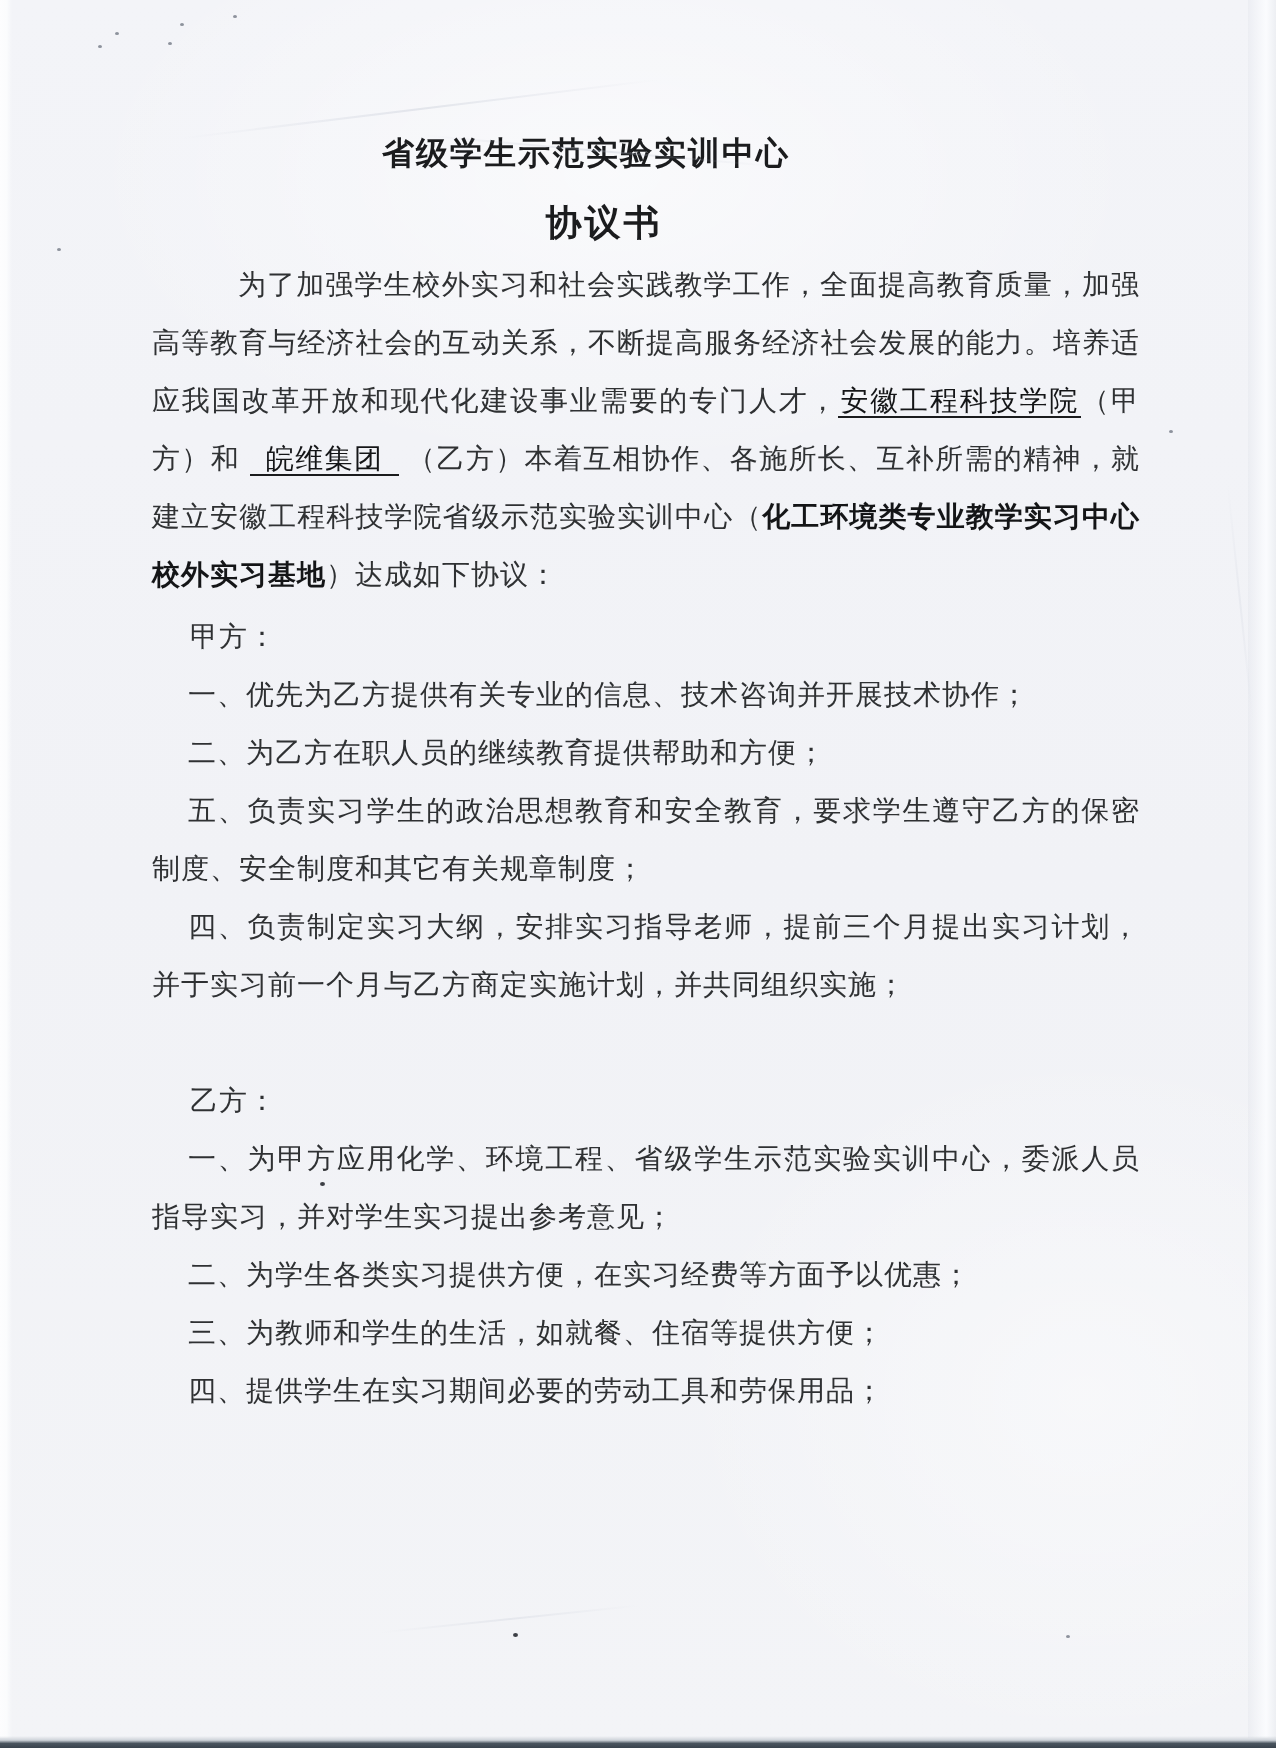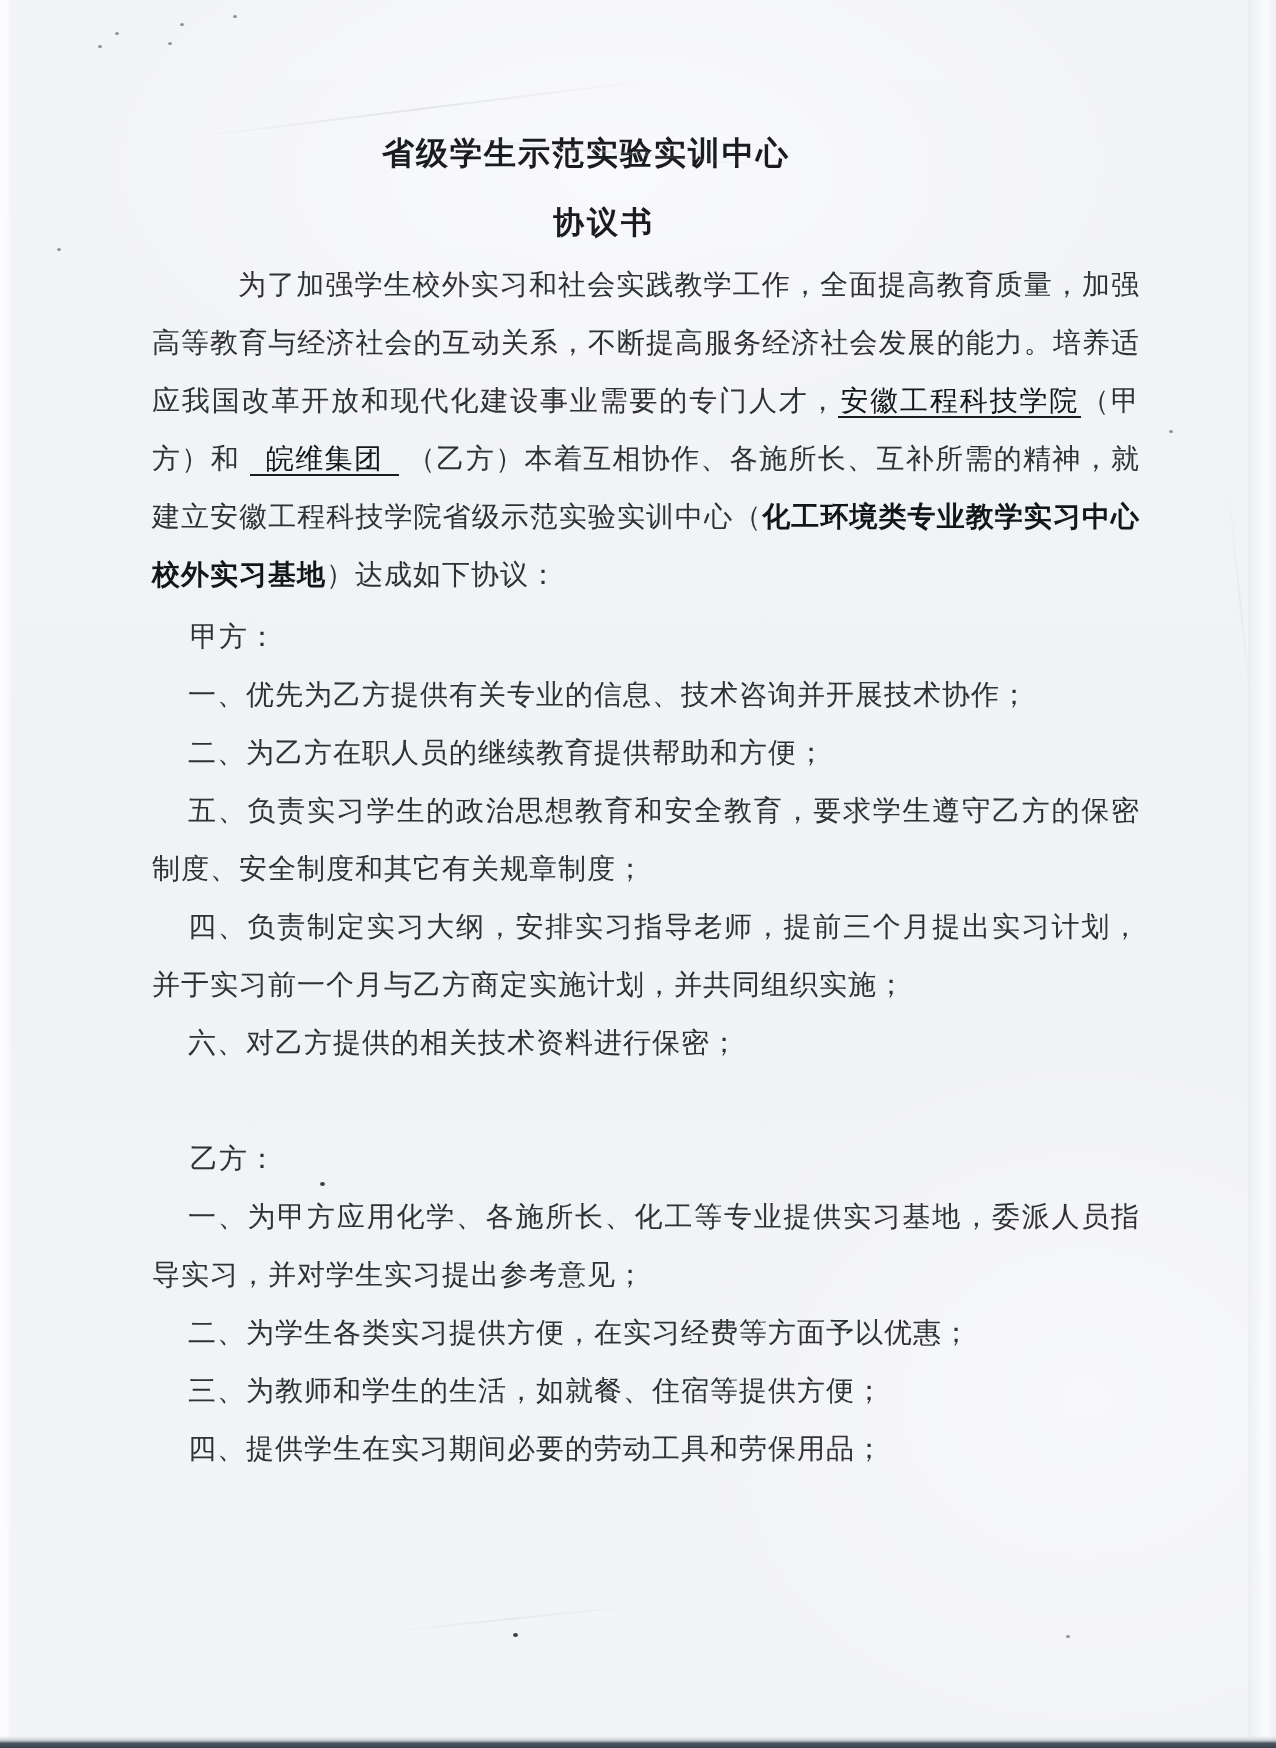--- a/index.html
+++ b/index.html
@@ -61,21 +61,21 @@
     letter-spacing: 2px;
     color: #1b1c1e;
   }
   h2.doc-subtitle {
     margin: 0; padding: 0;
     margin-top: 26px;
     position: relative; left: -42px;
     text-align: center;
     font-family: "Liberation Sans", sans-serif;
     font-weight: bold;
-    font-size: 31px; line-height: 44px;
+    font-size: 36px; line-height: 44px;
     letter-spacing: 3px;
     color: #1b1c1e;
   }
   p { margin: 0; padding: 0; }
   .intro {
     margin-top: 11px;
     text-indent: 86px;
     text-align: justify;
   }
   .party-name {
@@ -105,24 +105,23 @@
     <h1 class="doc-title">省级学生示范实验实训中心</h1>
     <h2 class="doc-subtitle">协议书</h2>
 
     <p class="intro"><span>为了加强学生校外实习和社会实践教学工作，全面提高教育质量，加强高等教育与经济社会的互动关系，不断提高服务经济社会发展的能力。培养适应我国改革开放和现代化建设事业需要的专门人才，</span><span class="party-name party-a-name">安徽工程科技学院</span><span>（甲方）和</span><span class="party-name party-b-name">皖维集团</span><span>（乙方）本着互相协作、各施所长、互补所需的精神，就建立安徽工程科技学院省级示范实验实训中心（</span><span class="center-name">化工环境类专业教学实习中心校外实习基地</span><span>）达成如下协议：</span></p>
 
     <p class="section-heading">甲方：</p>
     <p class="clause">一、优先为乙方提供有关专业的信息、技术咨询并开展技术协作；</p>
     <p class="clause">二、为乙方在职人员的继续教育提供帮助和方便；</p>
     <p class="clause">五、负责实习学生的政治思想教育和安全教育，要求学生遵守乙方的保密制度、安全制度和其它有关规章制度；</p>
     <p class="clause">四、负责制定实习大纲，安排实习指导老师，提前三个月提出实习计划，并于实习前一个月与乙方商定实施计划，并共同组织实施；</p>
-    <p class="clause">六、对乙方提供的相关技术资料进行保密；</p>
 
     <p class="section-heading party-b-heading">乙方：</p>
-    <p class="clause">一、为甲方应用化学、各施所长、化工等专业提供实习基地，委派人员指导实习，并对学生实习提出参考意见；</p>
+    <p class="clause">一、为甲方应用化学、环境工程、省级学生示范实验实训中心，委派人员指导实习，并对学生实习提出参考意见；</p>
     <p class="clause">二、为学生各类实习提供方便，在实习经费等方面予以优惠；</p>
     <p class="clause">三、为教师和学生的生活，如就餐、住宿等提供方便；</p>
     <p class="clause">四、提供学生在实习期间必要的劳动工具和劳保用品；</p>
 
   </div>
 
   <div class="crease" style="left:180px; top:108px; width:480px; transform:rotate(-7deg);"></div>
   <div class="crease" style="left:420px; top:150px; width:360px; transform:rotate(5deg);"></div>
   <div class="crease" style="left:380px; top:1618px; width:260px; transform:rotate(-6deg); opacity:.7;"></div>
   <div class="crease" style="left:1120px; top:600px; width:240px; transform:rotate(84deg); opacity:.5;"></div>

